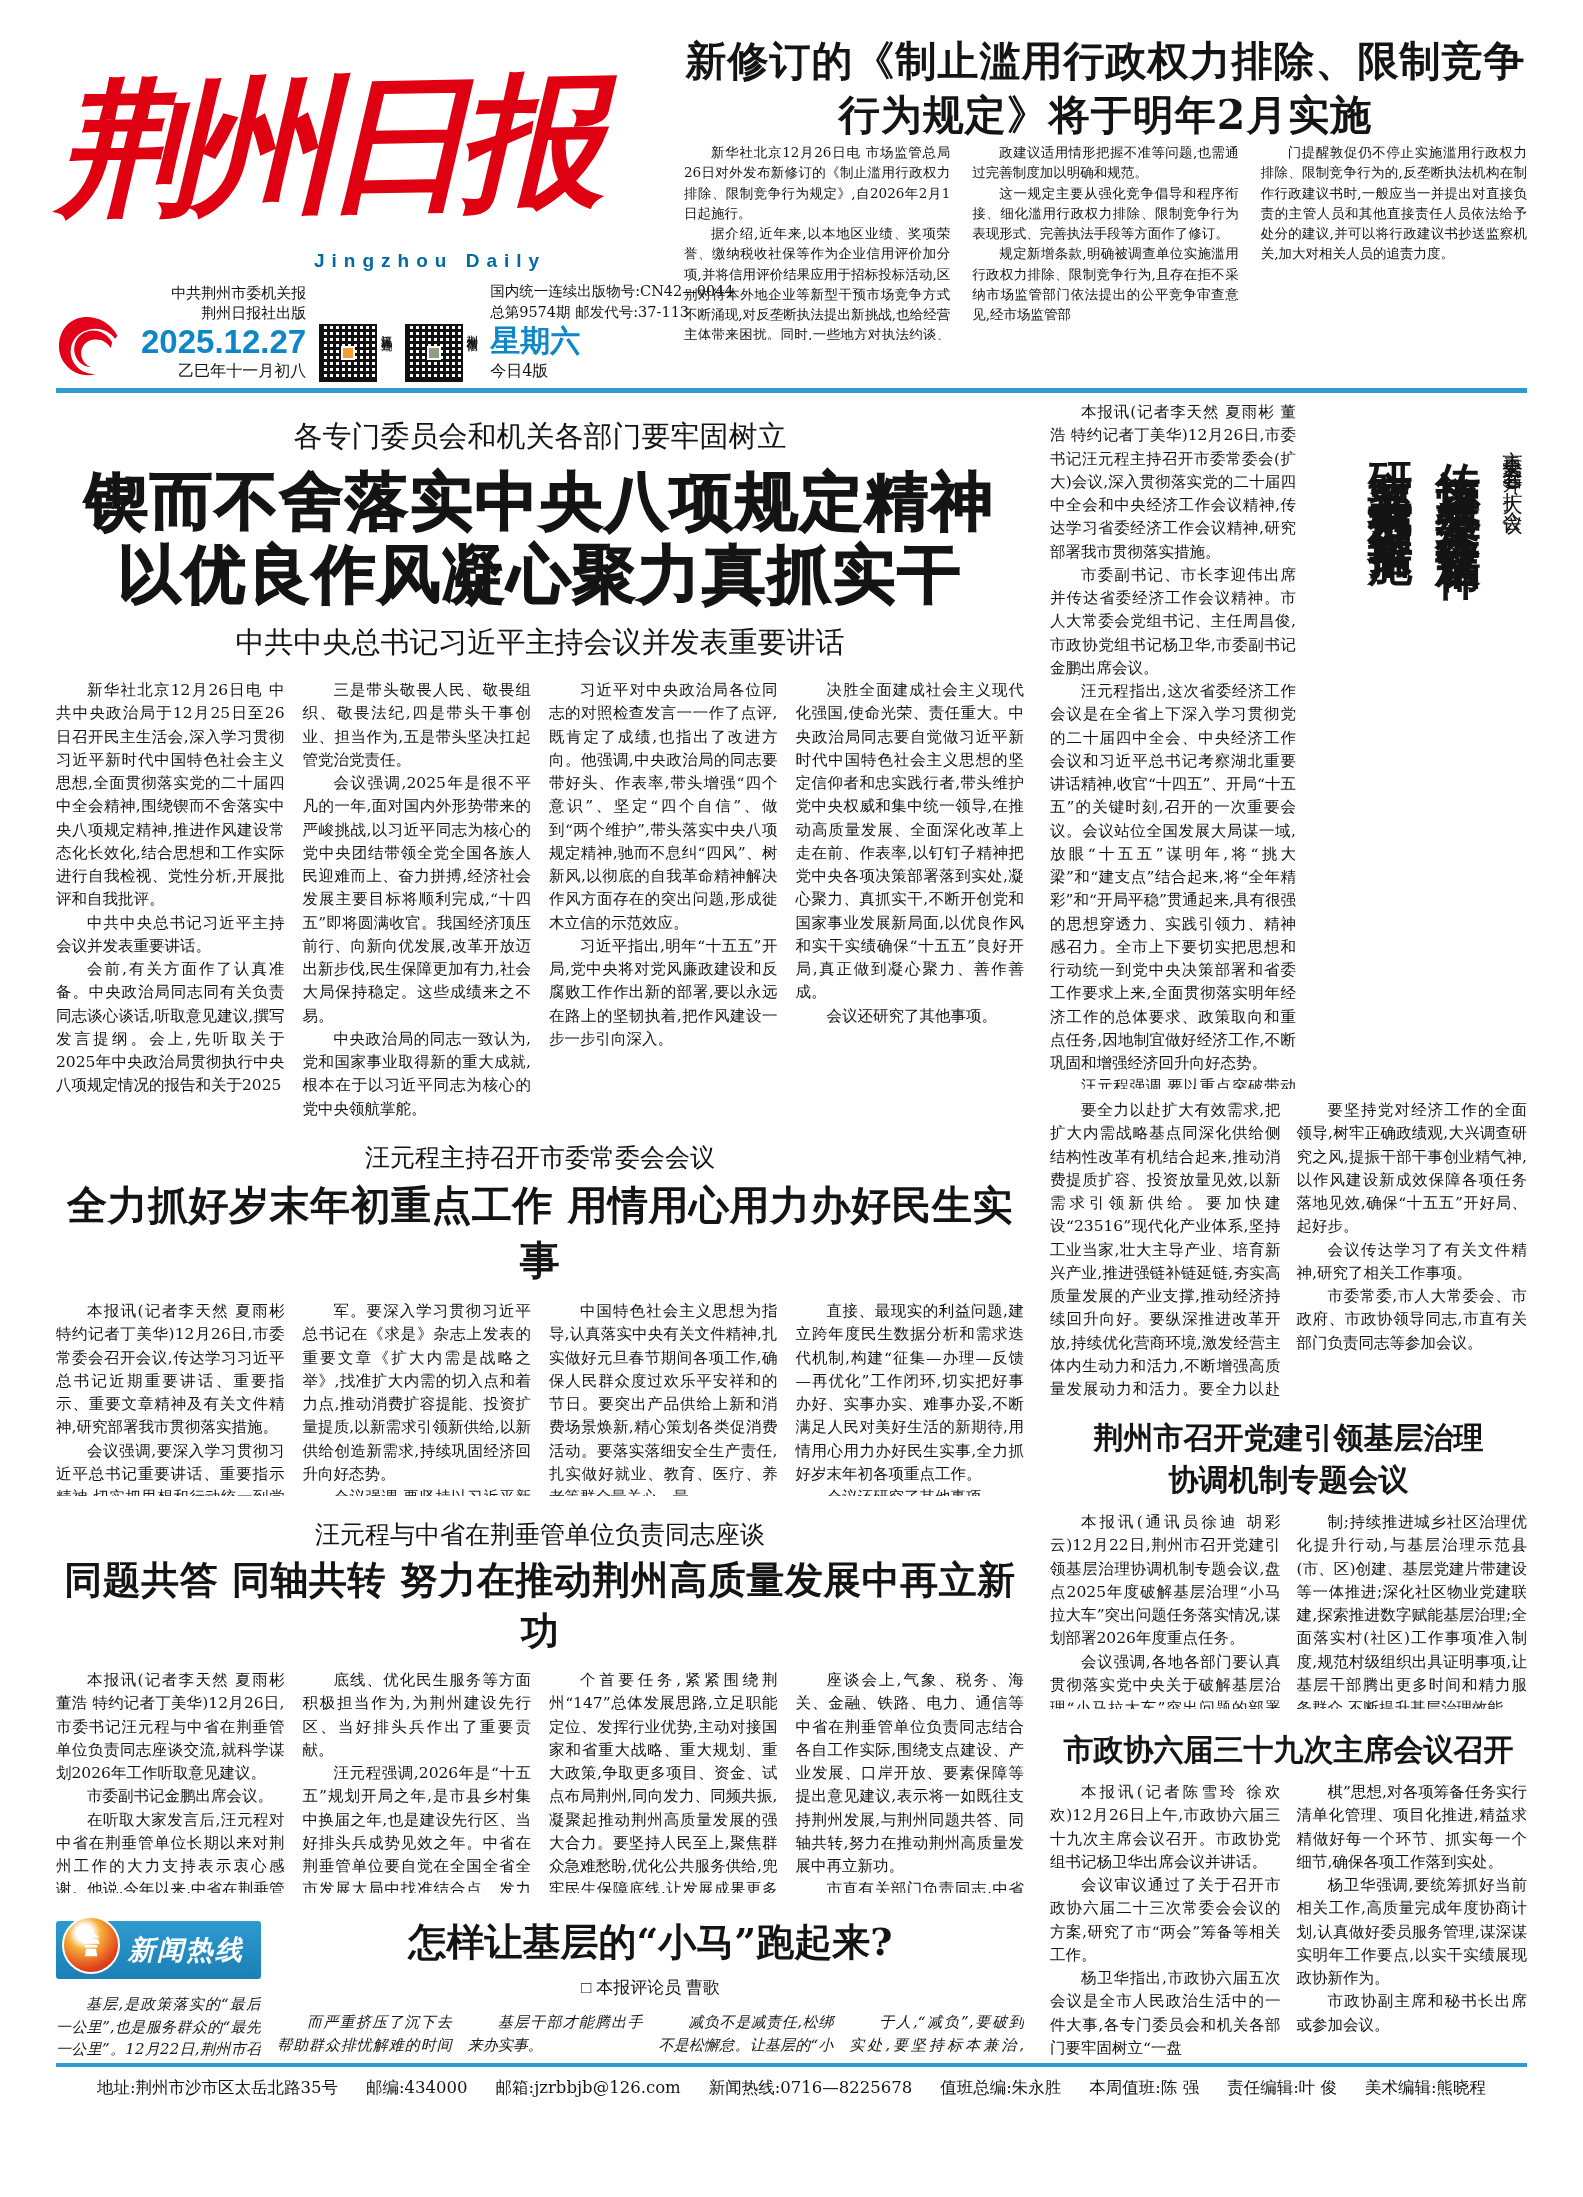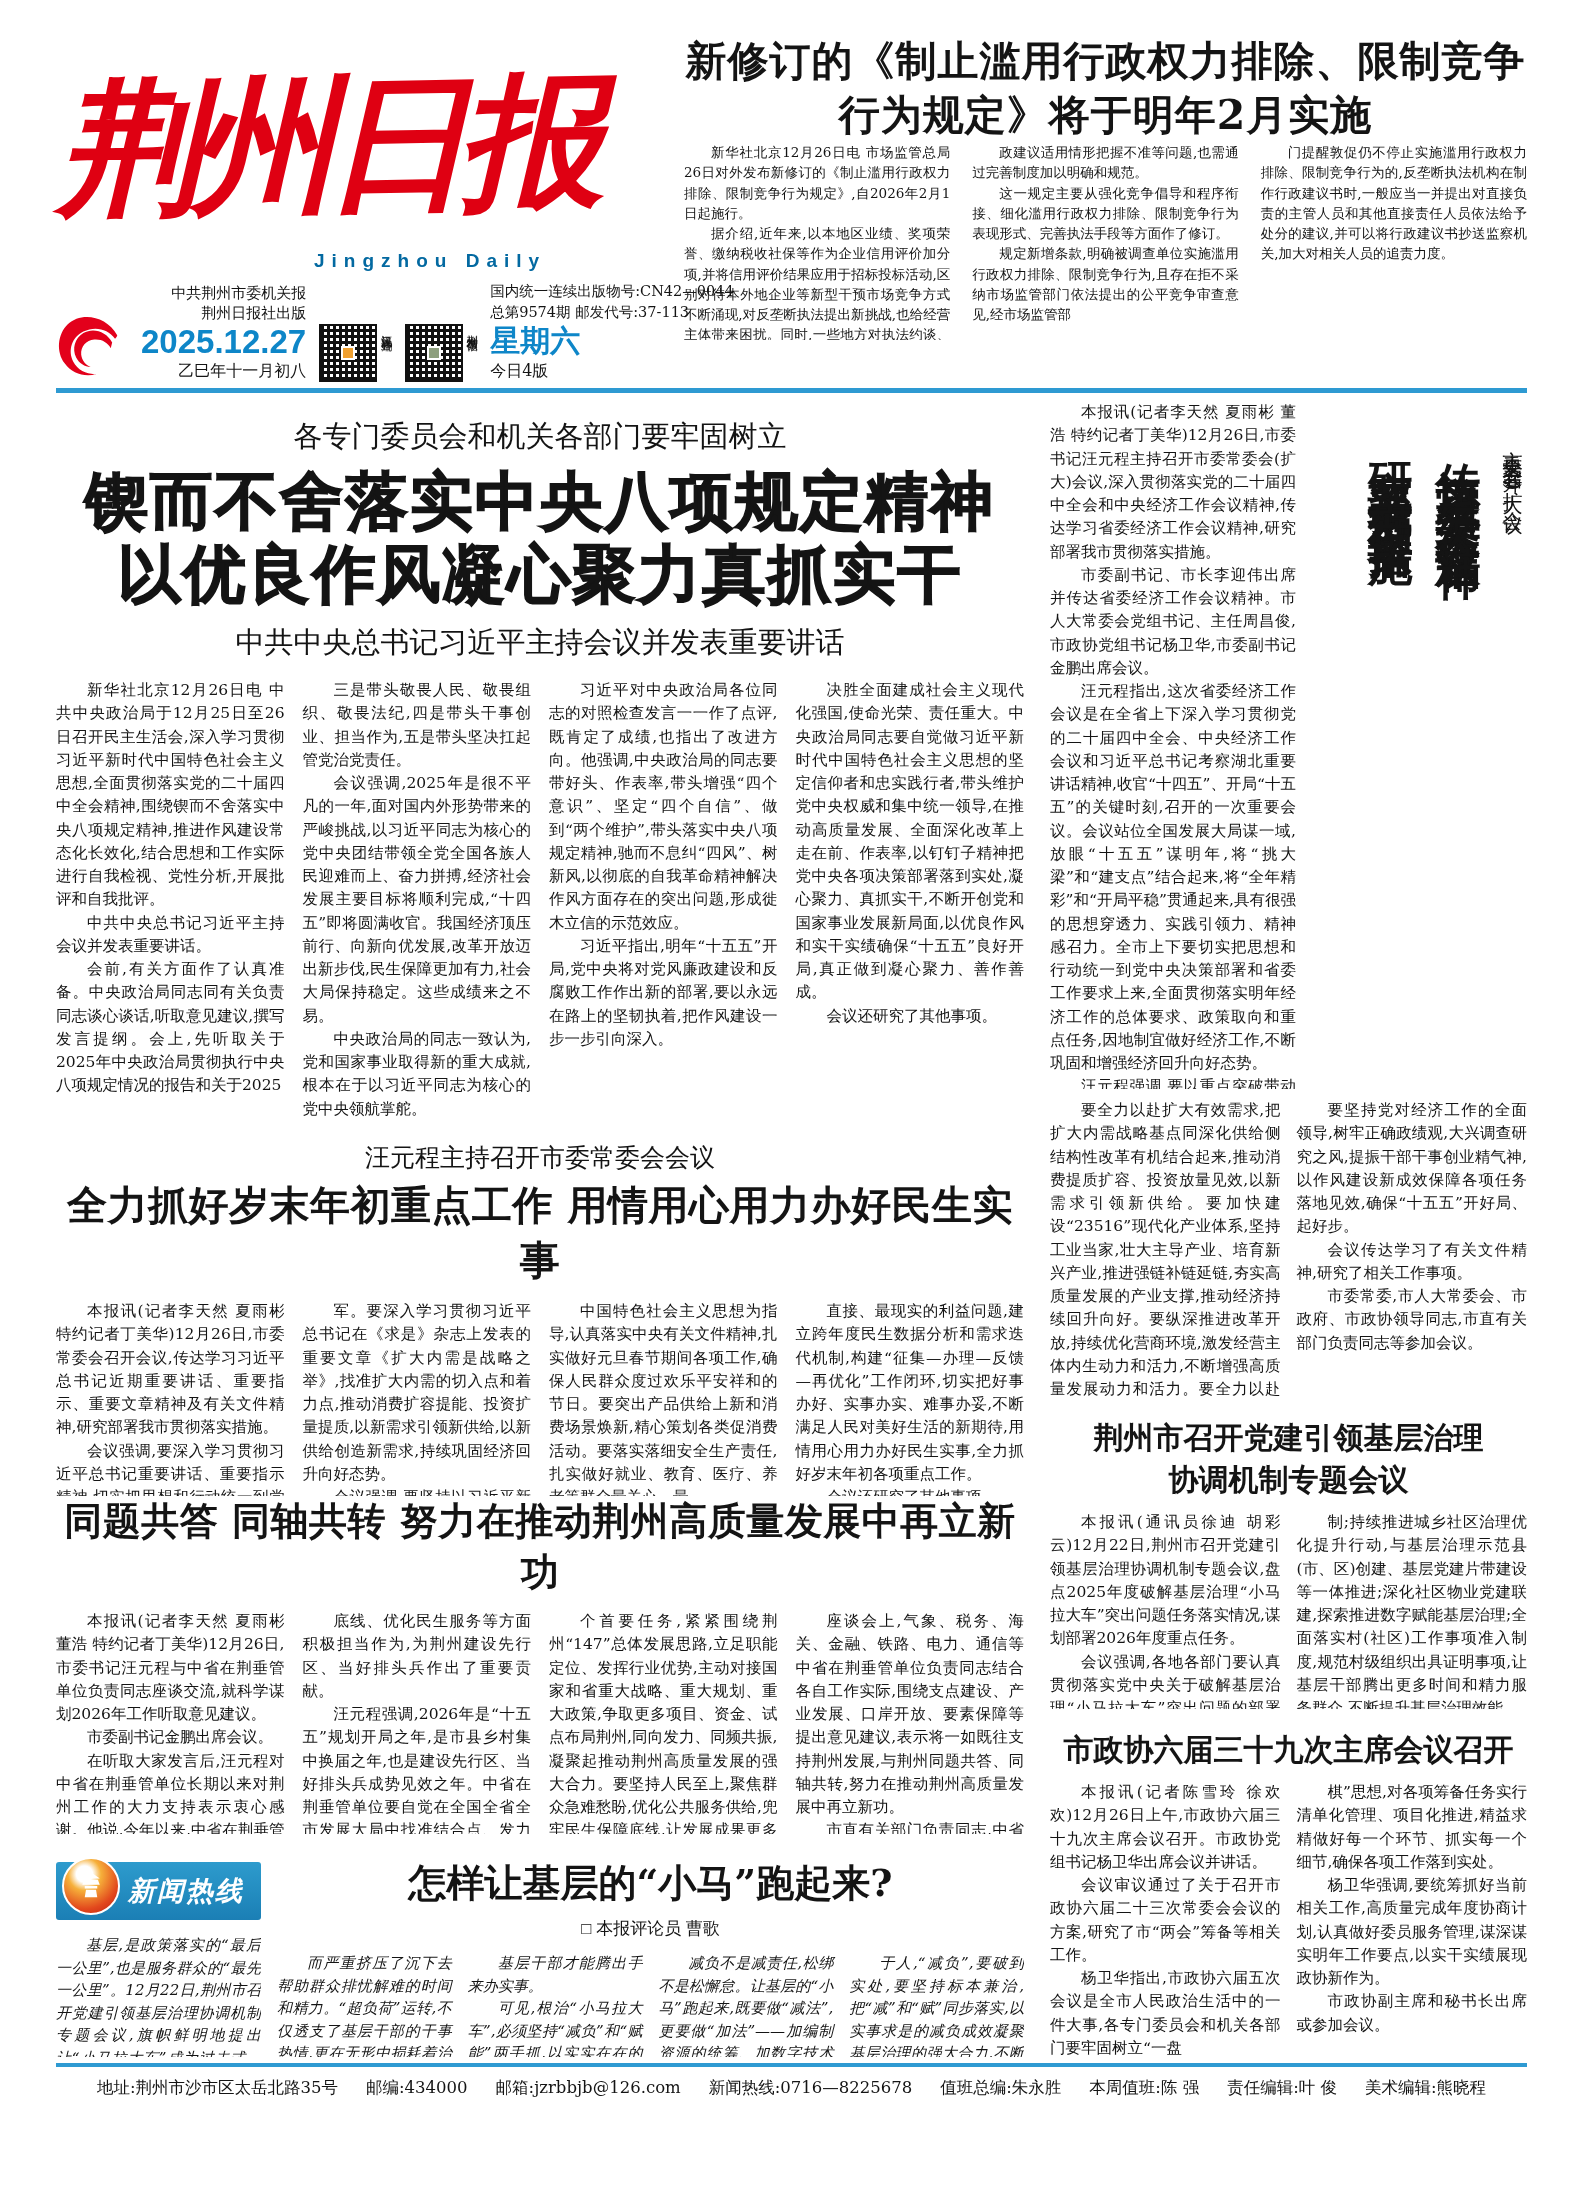--- a/index.html
+++ b/index.html
@@ -214,20 +214,21 @@
               <p>中国特色社会主义思想为指导,认真落实中央有关文件精神,扎实做好元旦春节期间各项工作,确保人民群众度过欢乐平安祥和的节日。要突出产品供给上新和消费场景焕新,精心策划各类促消费活动。要落实落细安全生产责任,扎实做好就业、教育、医疗、养老等群众最关心、最</p>
             </div>
           <div class="col">
               <p>直接、最现实的利益问题,建立跨年度民生数据分析和需求迭代机制,构建“征集—办理—反馈—再优化”工作闭环,切实把好事办好、实事办实、难事办妥,不断满足人民对美好生活的新期待,用情用心用力办好民生实事,全力抓好岁末年初各项重点工作。</p>
               <p>会议还研究了其他事项。</p>
             </div>
         </div>
       </div>
 
       <div>
+        <div class="sec-kicker">汪元程与中省在荆垂管单位负责同志座谈</div>
         <h2 class="sec-headline sec3-headline">同题共答 同轴共转 努力在推动荆州高质量发展中再立新功</h2>
         <div class="cols sec3-cols">
           <div class="col">
               <p>本报讯(记者李天然 夏雨彬 董浩 特约记者丁美华)12月26日,市委书记汪元程与中省在荆垂管单位负责同志座谈交流,就科学谋划2026年工作听取意见建议。</p>
               <p>市委副书记金鹏出席会议。</p>
               <p>在听取大家发言后,汪元程对中省在荆垂管单位长期以来对荆州工作的大力支持表示衷心感谢。他说,今年以来,中省在荆垂管单位深入学习贯彻党的二十届四中全会和习近平总书记考察湖北重要讲话精神,认真贯彻落实省委、省政府工作要求,强化支点意识、抬升发展标杆,在服务荆州发展、守牢安全</p>
             </div>
           <div class="col">
               <p>底线、优化民生服务等方面积极担当作为,为荆州建设先行区、当好排头兵作出了重要贡献。</p>
               <p>汪元程强调,2026年是“十五五”规划开局之年,是市县乡村集中换届之年,也是建设先行区、当好排头兵成势见效之年。中省在荆垂管单位要自觉在全国全省全市发展大局中找准结合点、发力点、突破点,把明年工作谋深、谋细、谋实,与荆州同题共答、同轴共转,为确保“十五五”开好局起好步赋能添彩。要统筹好全局与一域,坚持以经济建设为中心,牢牢把握高质量发展这</p>

